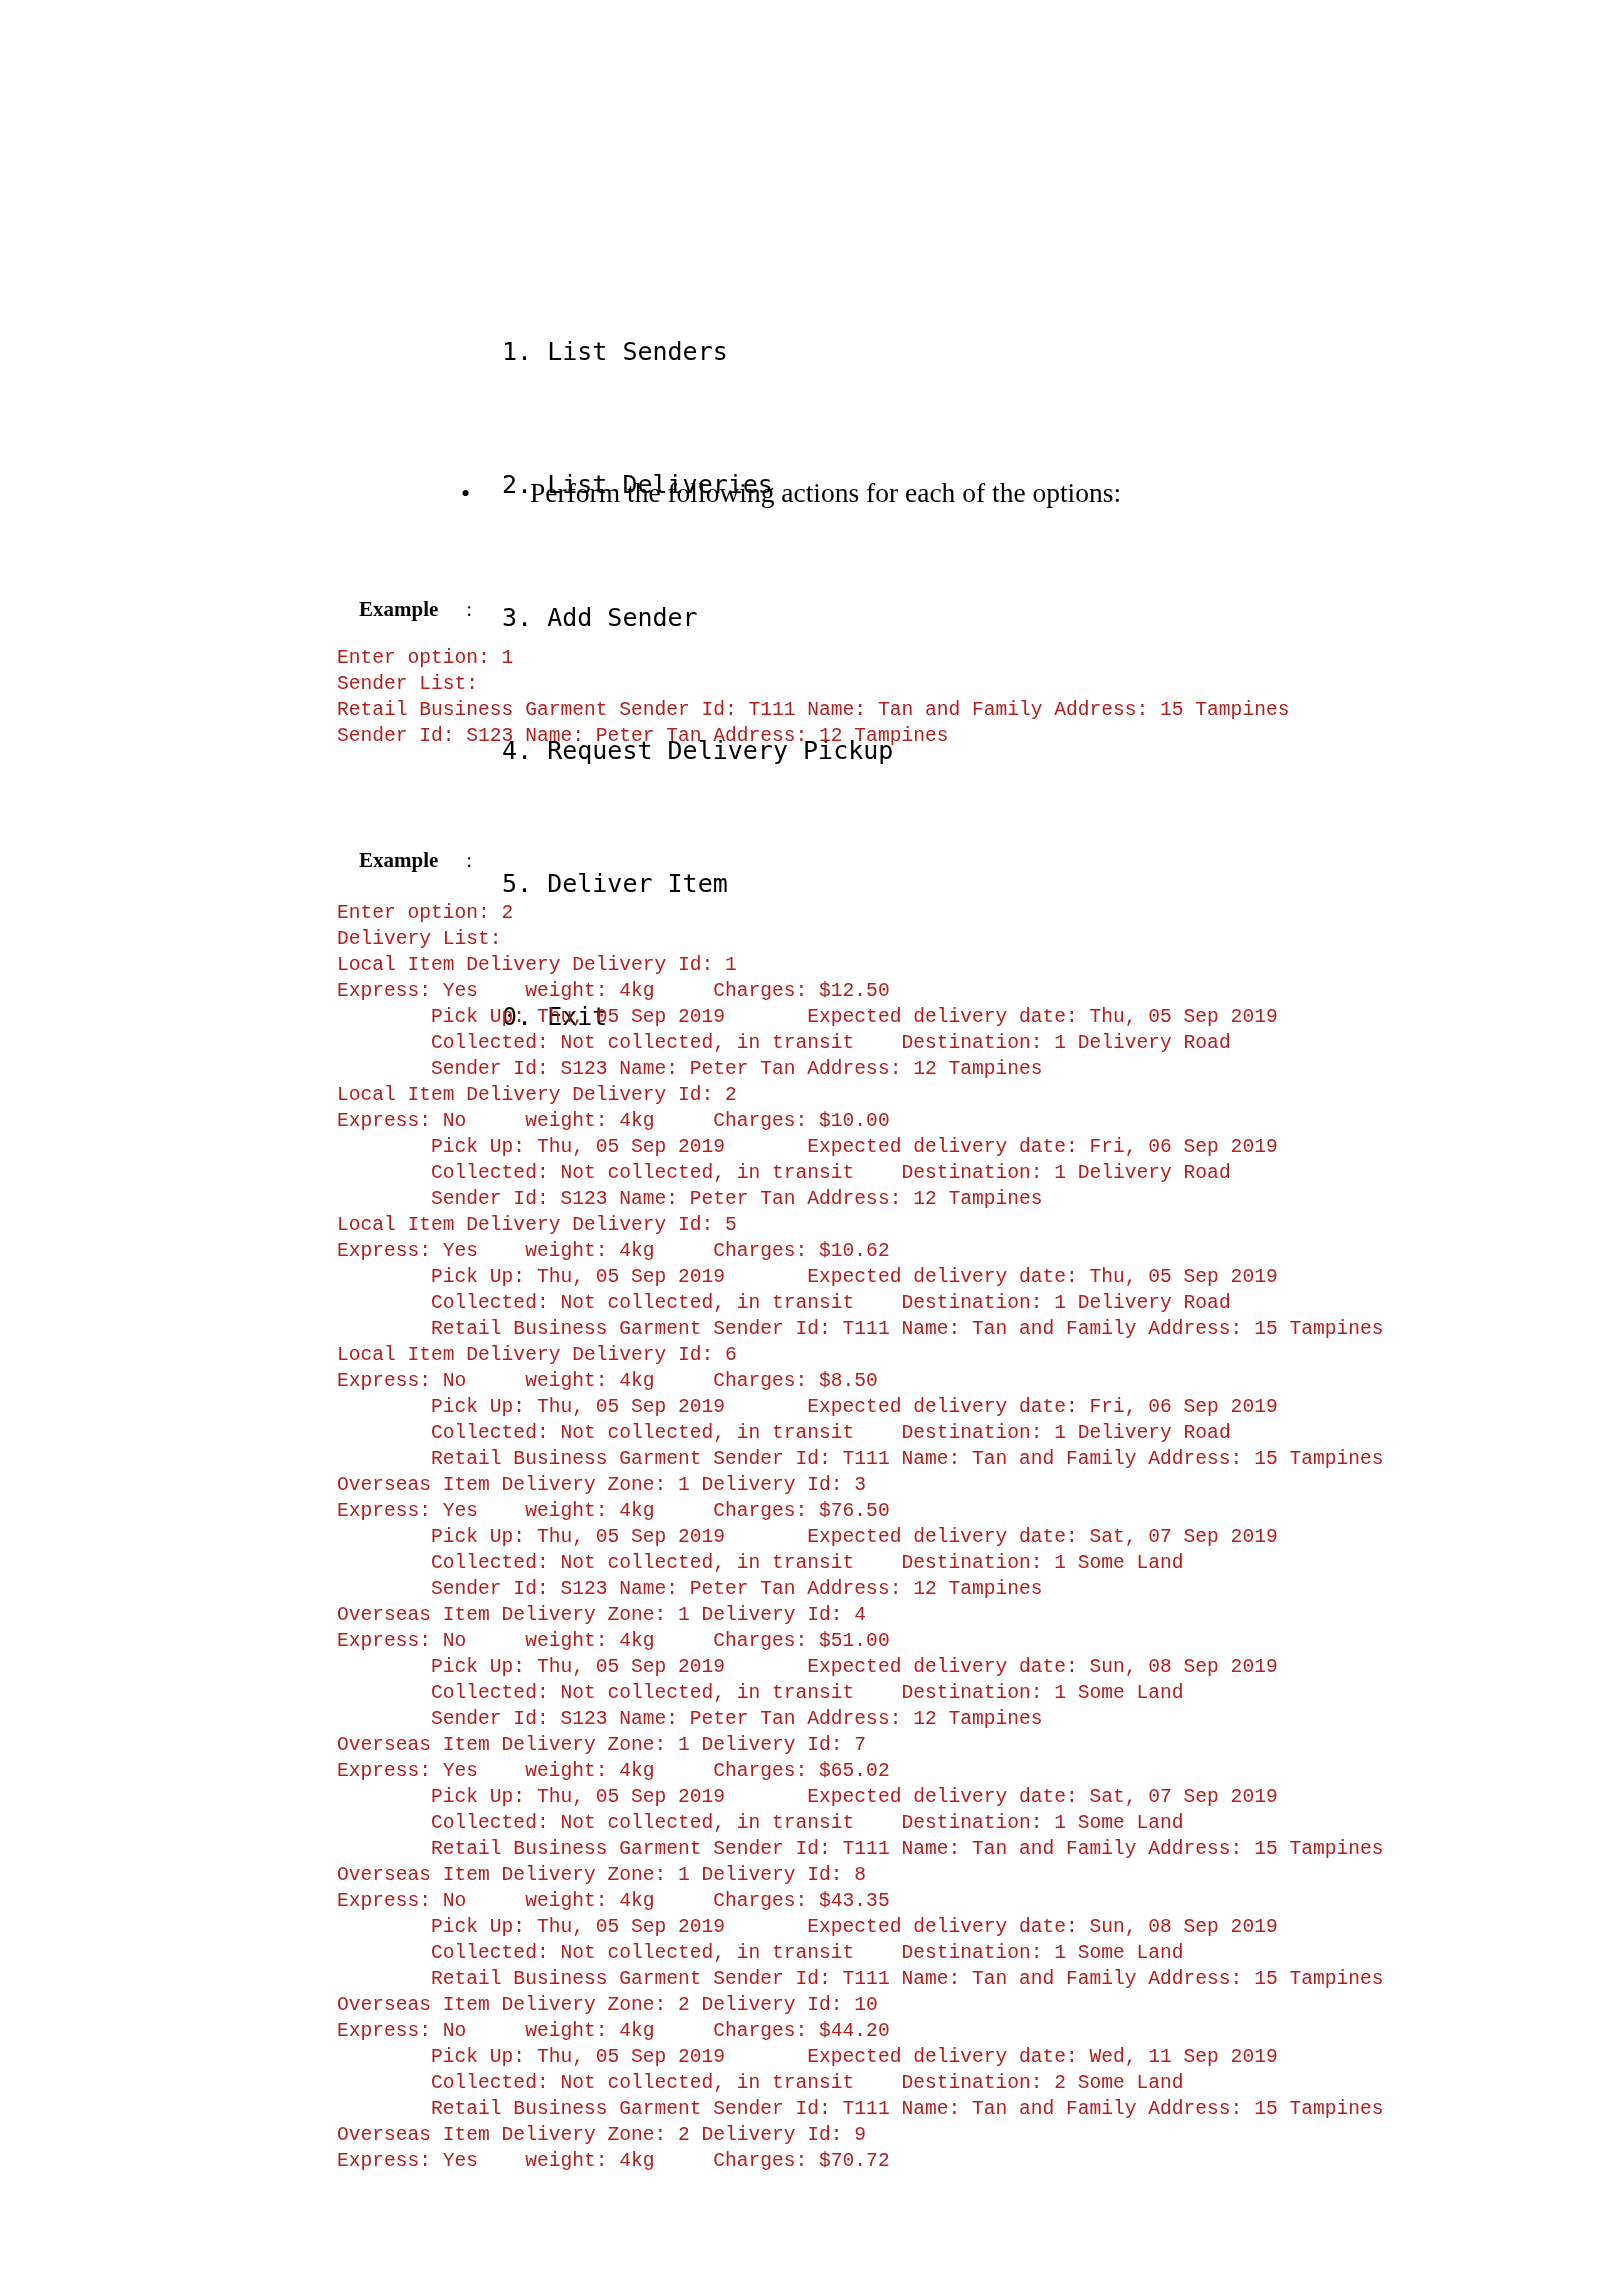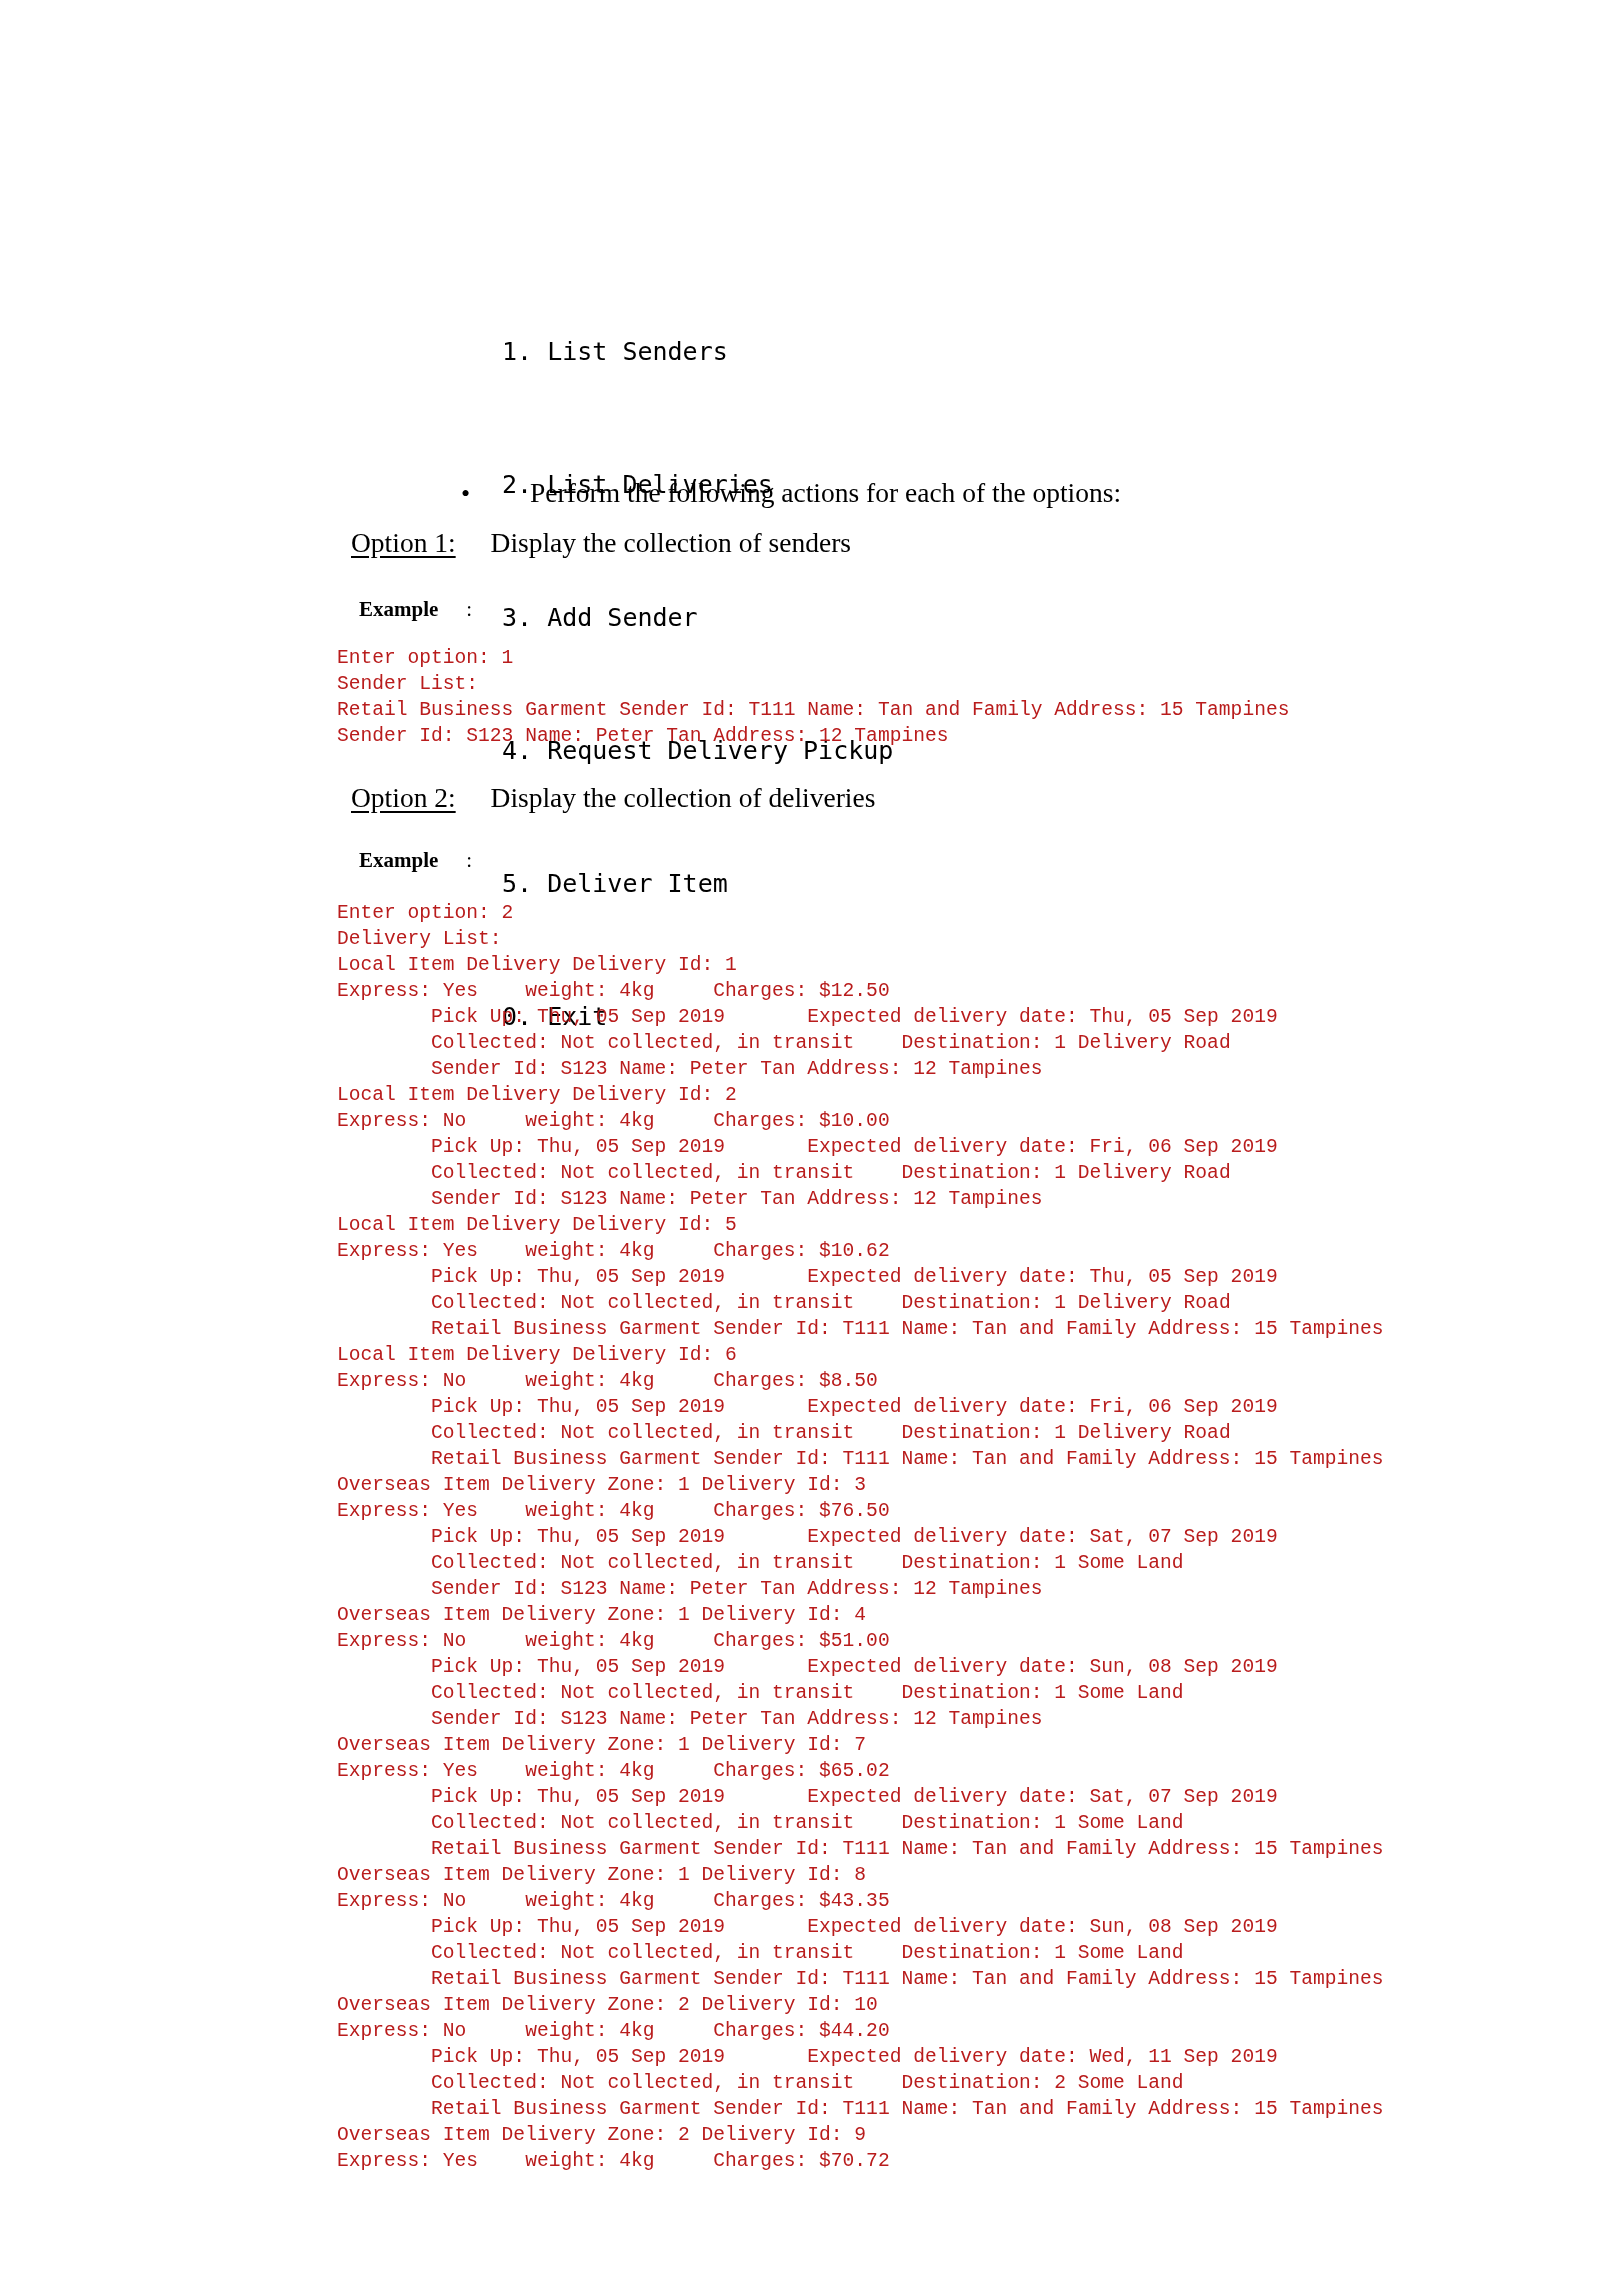--- a/index.html
+++ b/index.html
@@ -113,36 +113,30 @@
     <div>3. Add Sender</div>
     <div>4. Request Delivery Pickup</div>
     <div>5. Deliver Item</div>
     <div>0. Exit</div>
   </div>
 
   <div class="bullet-row">
     <span class="bullet-glyph">•</span><span>Perform the following actions for each of the options:</span>
   </div>
 
-  <div class="option-heading" id="option1-heading">
-    <span class="u">Option 1:</span><span> Display the collection of senders</span>
-  </div>
 
   <div class="example-line" id="example1">
     <span class="b">Example</span><span>:</span>
   </div>
 
   <div class="console" id="console1">Enter option: 1
 Sender List:
 Retail Business Garment Sender Id: T111 Name: Tan and Family Address: 15 Tampines
 Sender Id: S123 Name: Peter Tan Address: 12 Tampines</div>
 
-  <div class="option-heading" id="option2-heading">
-    <span class="u">Option 2:</span><span> Display the collection of deliveries</span>
-  </div>
 
   <div class="example-line" id="example2">
     <span class="b">Example</span><span>:</span>
   </div>
 
   <div class="console" id="console2">Enter option: 2
 Delivery List:
 Local Item Delivery Delivery Id: 1
 Express: Yes	weight: 4kg	Charges: $12.50
         Pick Up: Thu, 05 Sep 2019	Expected delivery date: Thu, 05 Sep 2019

